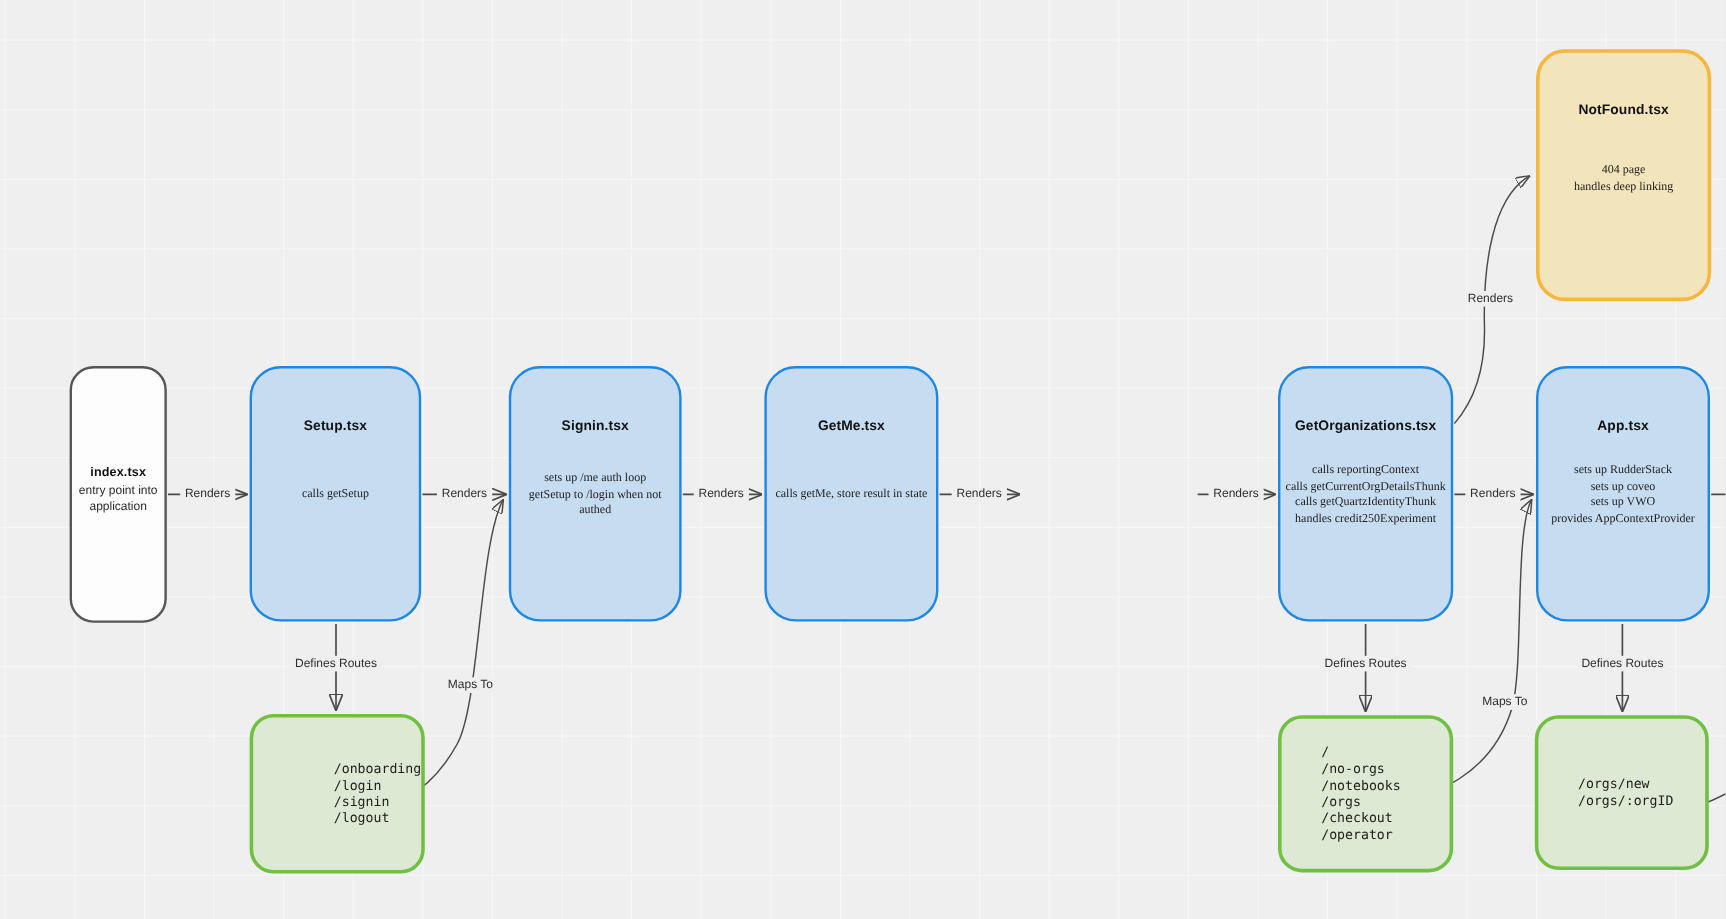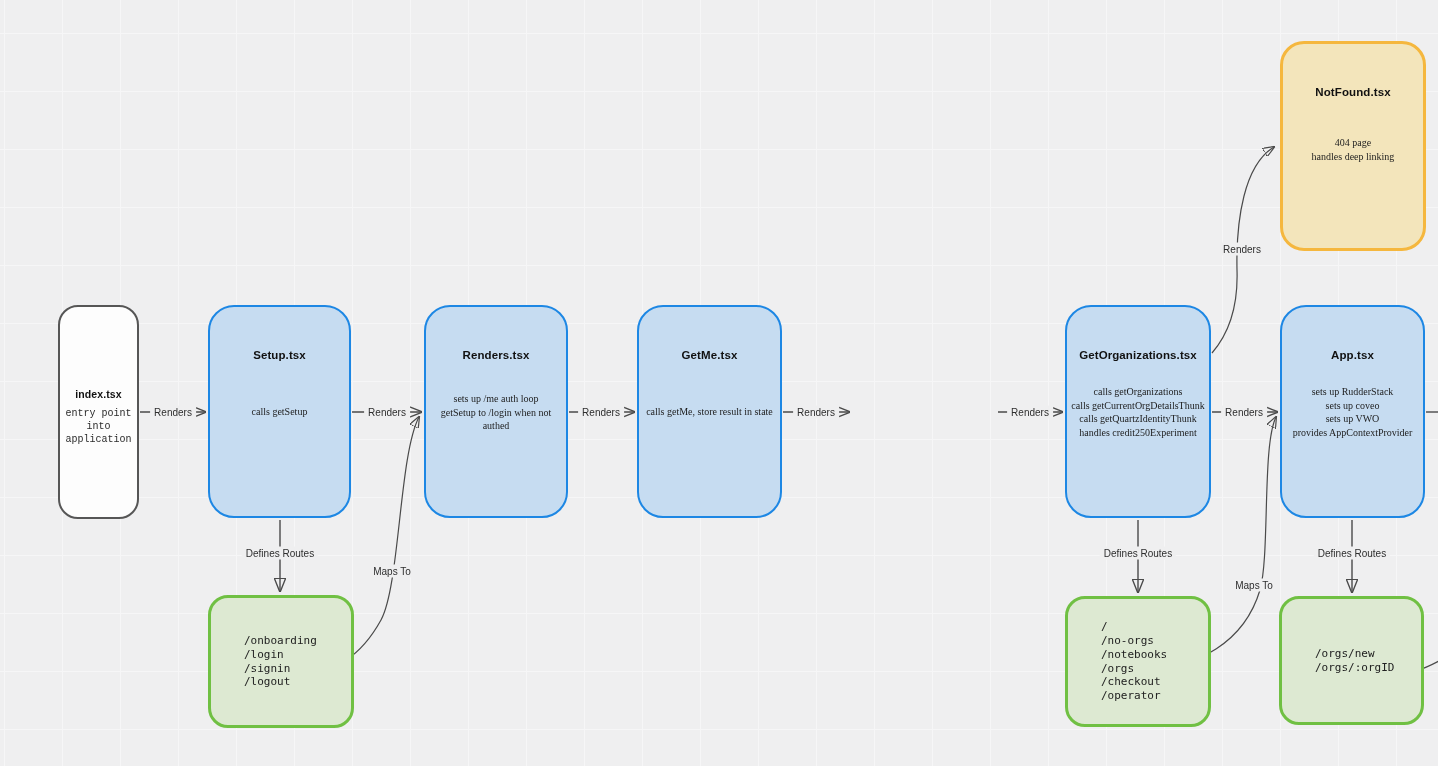--- a/index.html
+++ b/index.html
@@ -36,21 +36,21 @@
     background:#c6dcf1;border:2.6px solid #1d87e4;border-radius:26px;
   }
   .error{
     background:#f3e5bb;border:3px solid #f5b73e;border-radius:24px;
   }
   .plain{
     background:#fdfdfd;border:2.5px solid #565656;border-radius:20px;padding-left:10px;
   }
   .plain .node-title{top:81px;font-size:10.5px;}
   .plain .node-body{
-    top:119px;font-family:Liberation Mono, monospace;
+    top:109px;font-family:Liberation Sans, sans-serif;
     font-size:10px;line-height:13px;color:#2a2a2a;
   }
   .routes{
     background:#dde9d2;border:3px solid #70c043;border-radius:20px;
     display:flex;align-items:center;
   }
   .routes-text{
     padding-left:33px;white-space:pre;text-align:left;
     font-family:"DejaVu Sans Mono", monospace;
     font-size:11px;line-height:13.8px;color:#212121;
@@ -95,54 +95,54 @@
     <div class="node-body">entry point into
 application</div>
   </div>
 
   <div class="node component" style="left:208px;top:305px;width:143px;height:213px;padding-left:17px;">
     <div class="node-title">Setup.tsx</div>
     <div class="node-body">calls getSetup</div>
   </div>
 
   <div class="node component" style="left:424px;top:305px;width:144px;height:213px;">
-    <div class="node-title">Renders.tsx</div>
+    <div class="node-title">Signin.tsx</div>
     <div class="node-body">sets up /me auth loop
 getSetup to /login when not authed</div>
   </div>
 
   <div class="node component" style="left:637px;top:305px;width:145px;height:213px;">
     <div class="node-title">GetMe.tsx</div>
     <div class="node-body">calls getMe, store result in state</div>
   </div>
 
 
   <div class="node component" style="left:1065px;top:305px;width:146px;height:213px;">
     <div class="node-title">GetOrganizations.tsx</div>
-    <div class="node-body">calls getOrganizations
+    <div class="node-body">calls reportingContext
 calls getCurrentOrgDetailsThunk
 calls getQuartzIdentityThunk
 handles credit250Experiment</div>
   </div>
 
   <div class="node component" style="left:1280px;top:305px;width:145px;height:213px;">
     <div class="node-title">App.tsx</div>
     <div class="node-body">sets up RudderStack
 sets up coveo
 sets up VWO
 provides AppContextProvider</div>
   </div>
 
   <div class="node error" style="left:1280px;top:41px;width:146px;height:210px;">
     <div class="node-title">NotFound.tsx</div>
     <div class="node-body">404 page
 handles deep linking</div>
   </div>
 
-  <div class="node routes" style="left:208px;top:595px;width:146px;height:133px;">
+  <div class="node routes" style="left:208px;top:595px;width:146px;height:133px;justify-content:flex-end;">
     <div class="routes-text">/onboarding
 /login
 /signin
 /logout</div>
   </div>
 
   <div class="node routes" style="left:1065px;top:596px;width:146px;height:131px;">
     <div class="routes-text">/
 /no-orgs
 /notebooks

